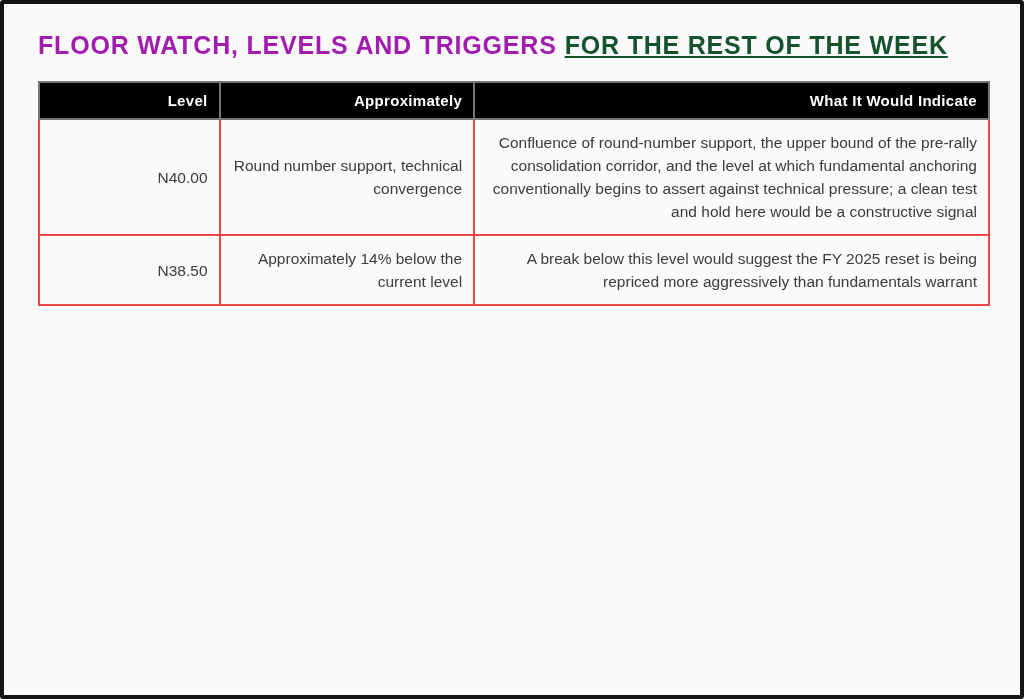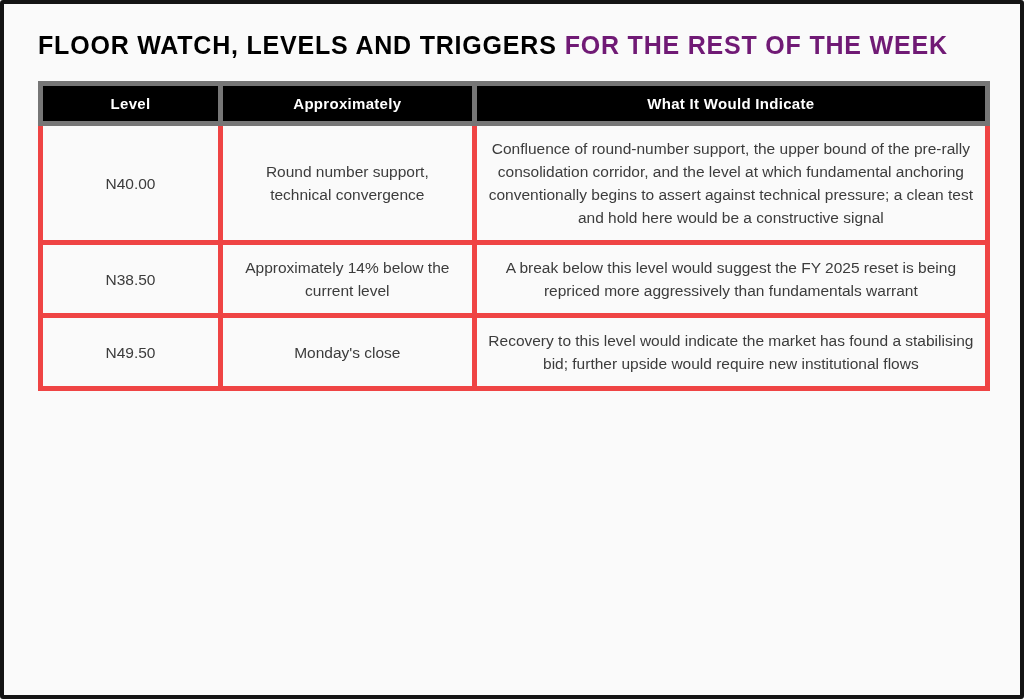--- a/index.html
+++ b/index.html
@@ -16,32 +16,32 @@
     border-radius: 3px;
     overflow: hidden;
   }
   .title {
     margin: 27px 30px 0 34px;
     font-size: 25px;
     font-weight: 700;
     letter-spacing: 0.8px;
     white-space: nowrap;
   }
-  .title-primary { color: #000000; }
-  .title-secondary { color: #701a75; margin-left: 0.32em; }
+  .title-primary { color: #a21caf; }
+  .title-secondary { color: #14532d; margin-left: 0.32em; text-decoration: underline; }
 
   table.levels-table {
     border-collapse: collapse;
     margin: 21px 30px 0 34px;
     width: 952px;
     table-layout: fixed;
   }
   .levels-table th, .levels-table td {
-    border: 5px solid #ef4444;
-    text-align: center;
+    border: 2px solid #ef4444;
+    text-align: right;
     vertical-align: middle;
   }
   .levels-table thead th {
     background: #000000;
     color: #ffffff;
     font-size: 15px;
     font-weight: 700;
     letter-spacing: 0.3px;
     padding: 9px 11px;
     border-color: #767676;
@@ -91,22 +91,17 @@
       <tr>
         <td>N40.00</td>
         <td>Round number support, technical convergence</td>
         <td>Confluence of round-number support, the upper bound of the pre-rally consolidation corridor, and the level at which fundamental anchoring conventionally begins to assert against technical pressure; a clean test and hold here would be a constructive signal</td>
       </tr>
       <tr>
         <td>N38.50</td>
         <td>Approximately 14% below the current level</td>
         <td>A break below this level would suggest the FY 2025 reset is being repriced more aggressively than fundamentals warrant</td>
       </tr>
-      <tr>
-        <td>N49.50</td>
-        <td>Monday's close</td>
-        <td>Recovery to this level would indicate the market has found a stabilising bid; further upside would require new institutional flows</td>
-      </tr>
     </tbody>
   </table>
 
 
 </div>
 
 </body></html>

